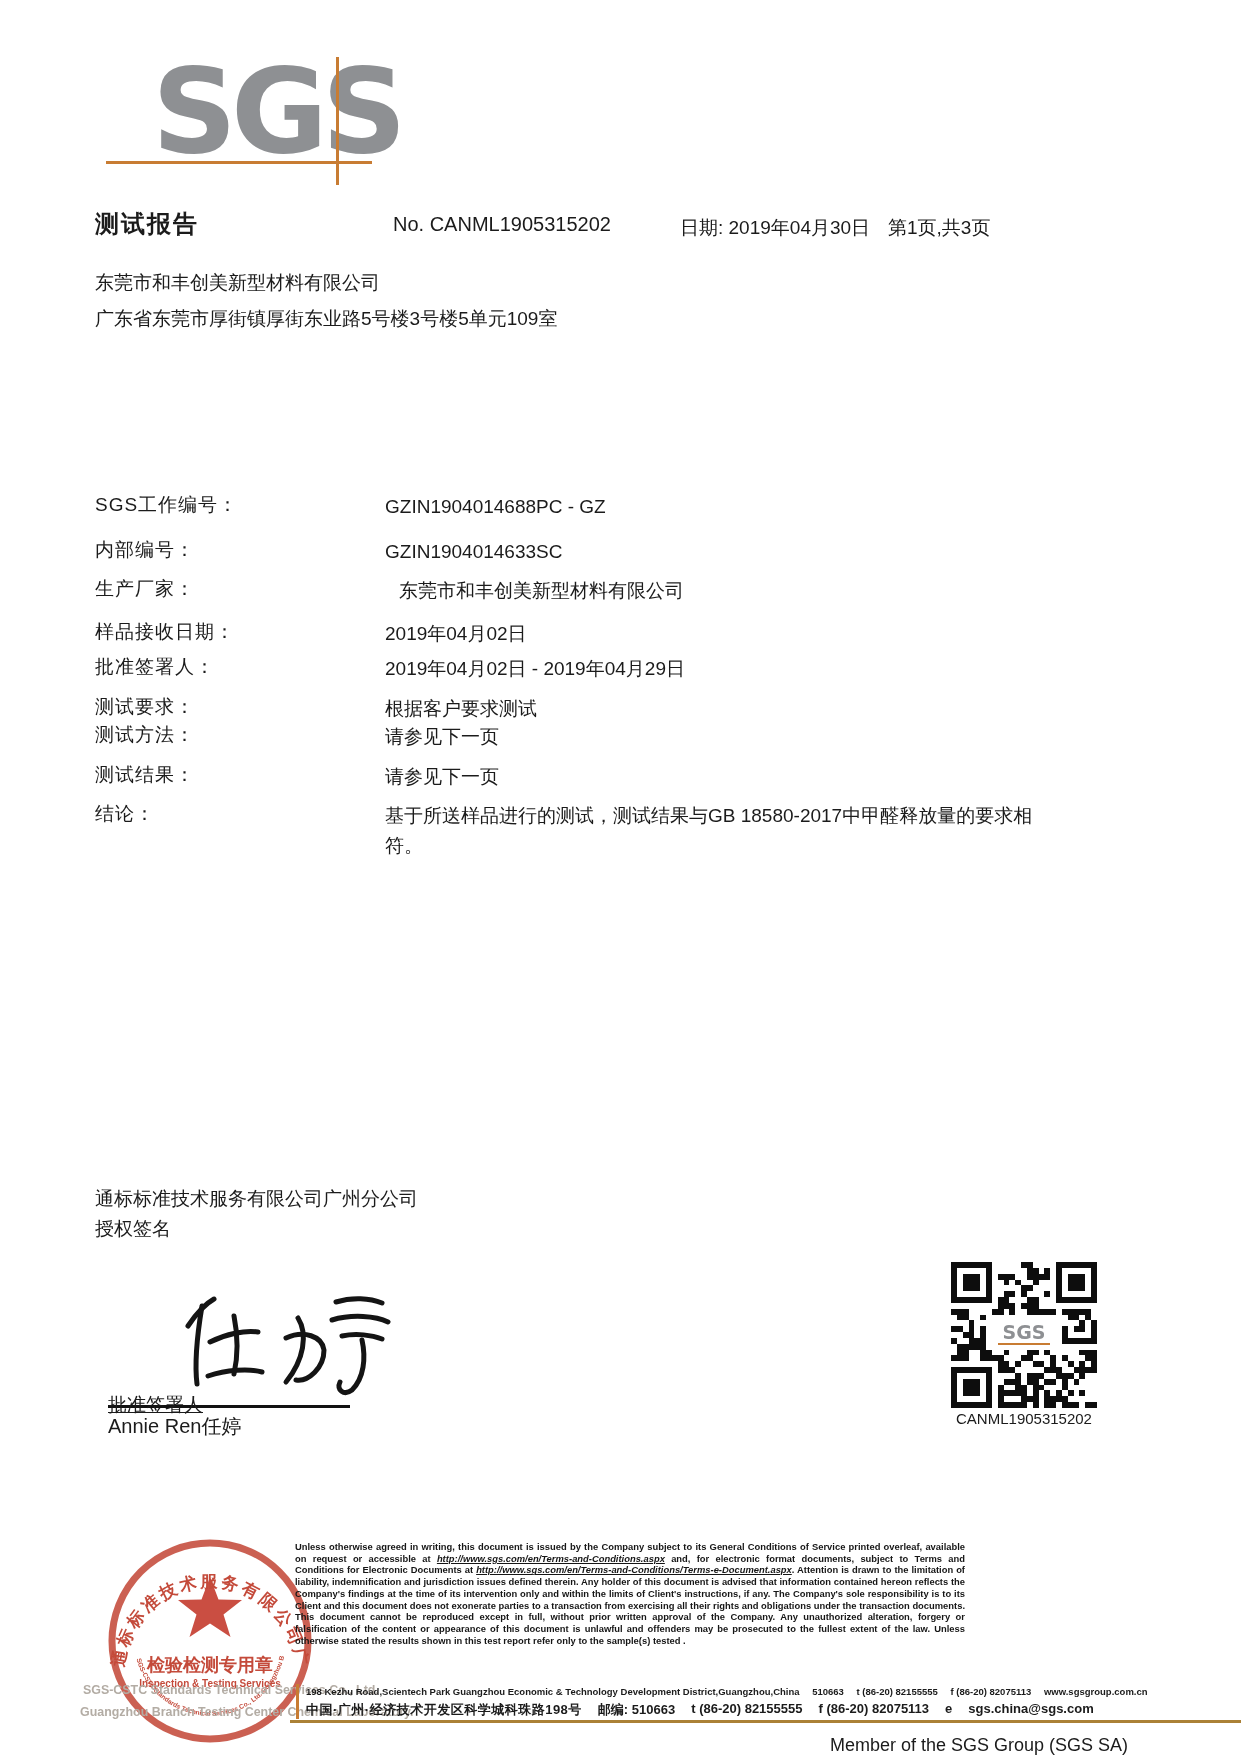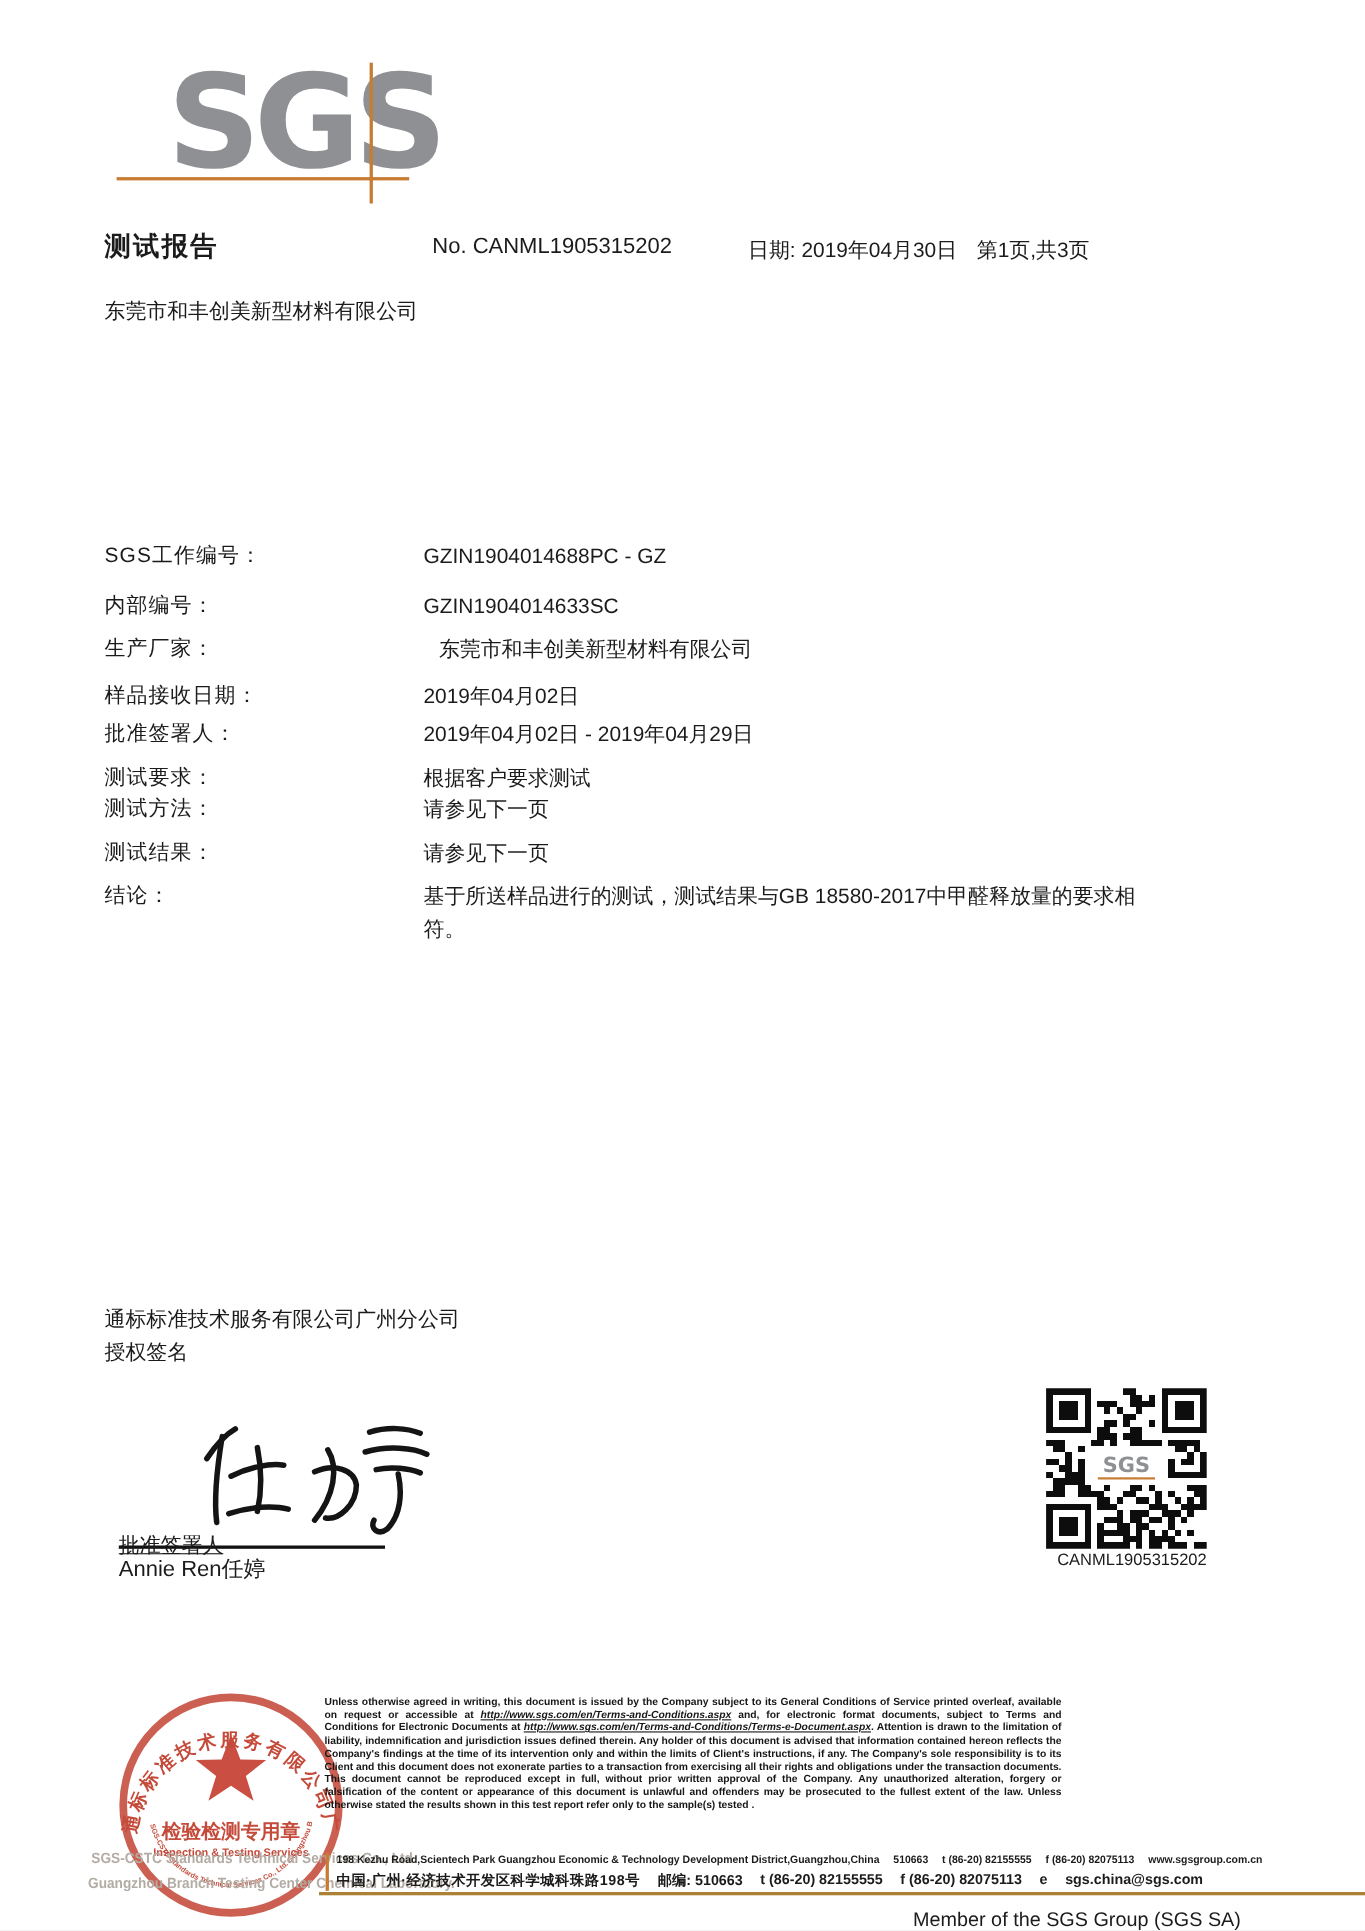--- a/index.html
+++ b/index.html
@@ -36,21 +36,21 @@
   .sig-role{left:108px;top:1392px;font-size:19px;text-decoration:underline;}
 
   
   .qr-wrap{left:951px;top:1262px;width:146px;height:146px;}
   .qr-wrap svg{width:146px;height:146px;shape-rendering:crispEdges;}
   .qr-center{position:absolute;left:40px;top:56px;width:66px;height:32px;background:#fff;
              display:flex;flex-direction:column;align-items:center;justify-content:center;}
   .qr-center .qr-sgs{font-size:19px;font-weight:bold;color:#8e9093;line-height:1;
                      font-family:"DejaVu Sans",sans-serif;}
   .qr-center .qr-underline{width:52px;height:2px;background:#c87c33;margin-top:1px;}
-  .qr-caption{left:951px;top:1410px;width:146px;text-align:right;font-size:15px;}
+  .qr-caption{left:951px;top:1410px;width:146px;text-align:center;font-size:15px;}
 
   
   .stamp{left:106px;top:1537px;}
   .gray-co-1{left:83px;top:1682px;font-size:13.5px;color:#b3aca4;font-weight:bold;
              font-family:"Liberation Sans",sans-serif;transform:scaleX(.92);transform-origin:left;}
   .gray-co-2{left:80px;top:1704px;font-size:13.5px;color:#b3aca4;font-weight:bold;
              transform:scaleX(.92);transform-origin:left;}
 
   
   .legal{left:295px;top:1541px;width:670px;font-size:9.4px;line-height:11.7px;
@@ -77,20 +77,21 @@
   <div class="abs logo-text">SGS</div>
   <div class="abs logo-hline"></div>
   <div class="abs logo-vline"></div>
 
   <div class="abs doc-title">测试报告</div>
   <div class="abs report-no">No. CANML1905315202</div>
   <div class="abs report-date">日期: 2019年04月30日</div>
   <div class="abs report-page">第1页,共3页</div>
 
   <div class="abs client-name">东莞市和丰创美新型材料有限公司</div>
+  <div class="abs client-addr">广东省东莞市厚街镇厚街东业路5号楼3号楼5单元109室</div>
 
 
   <div class="abs frow" style="top:492px">
     <span class="flabel">SGS工作编号：</span>
     <span class="fvalue">GZIN1904014688PC - GZ</span>
   </div>
   <div class="abs frow" style="top:537px">
     <span class="flabel">内部编号：</span>
     <span class="fvalue">GZIN1904014633SC</span>
   </div>

